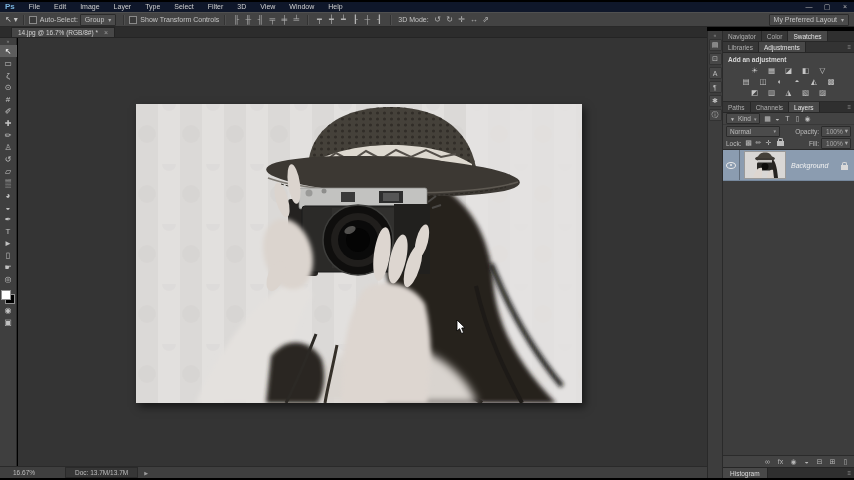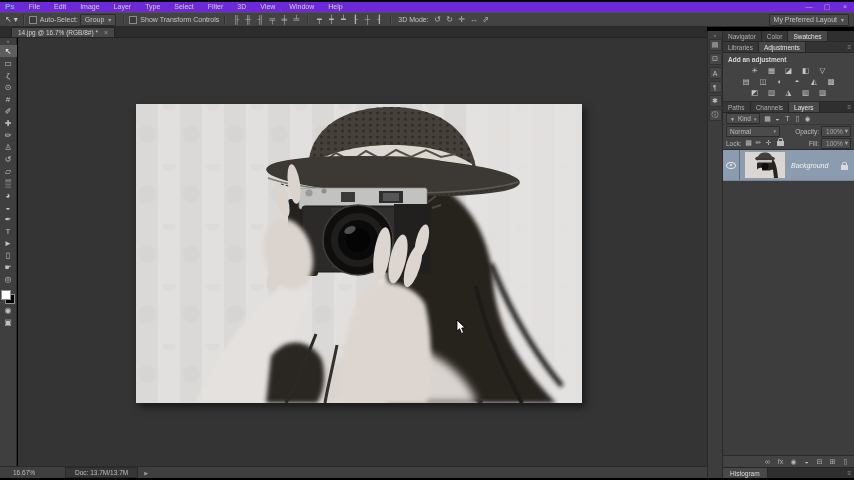--- a/index.html
+++ b/index.html
@@ -1,18 +1,18 @@
 <!DOCTYPE html>
 <html><head>
 <meta charset="utf-8">
 <style>
   html,body{margin:0;padding:0;background:#000;}
   #app{position:relative;width:854px;height:480px;background:#000;font-family:"Liberation Sans",sans-serif;overflow:hidden;color:#c8c8c8;-webkit-font-smoothing:antialiased;}
   
-  .menubar{position:absolute;top:2px;left:0;right:0;height:10px;background:#6d28d9;display:flex;align-items:center;font-size:7px;color:#cfcfcf;}
+  .menubar{position:absolute;top:2px;left:0;right:0;height:10px;background:#0f172a;display:flex;align-items:center;font-size:7px;color:#cfcfcf;}
   .ps-logo{color:#7ab3dd;font-weight:bold;font-size:8px;margin:0 7px 0 5px;line-height:10px;}
   .menu-item{padding:0 7px;line-height:10px;cursor:default;}
   .win-controls{margin-left:auto;display:flex;align-items:center;height:100%;}
   .win-btn{width:18px;text-align:center;font-size:7px;color:#b8b8b8;line-height:10px;}
   
   .optionsbar{position:absolute;top:12px;left:0;right:0;height:15px;background:#434343;border-top:1px solid #505050;border-bottom:1px solid #292929;display:flex;align-items:center;font-size:7px;color:#c4c4c4;box-sizing:border-box;}
   .tool-badge{display:flex;align-items:center;gap:2px;margin-left:5px;font-size:8px;}
   .vsep{width:1px;height:10px;background:#333;box-shadow:1px 0 0 #4f4f4f;margin:0 5px;}
   .checkbox{width:6px;height:6px;border:1px solid #8a8a8a;background:#3a3a3a;margin-right:3px;flex:none;}
   .dropdown{height:10px;background:#4b4b4b;border:1px solid #2b2b2b;border-radius:1px;display:flex;align-items:center;padding:0 4px;gap:4px;margin:0 2px;}

